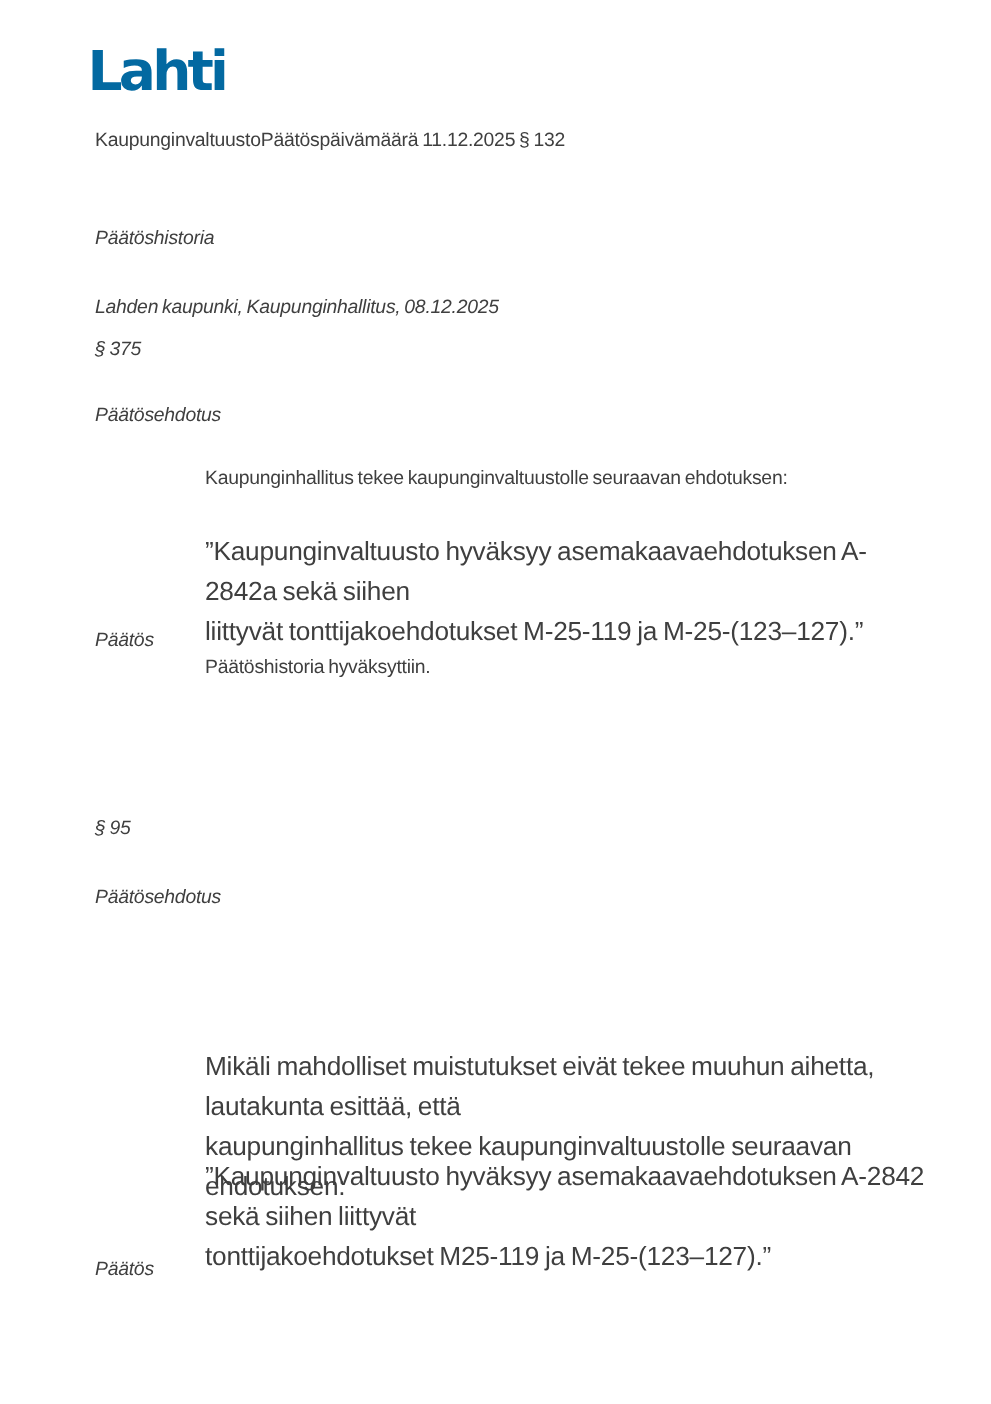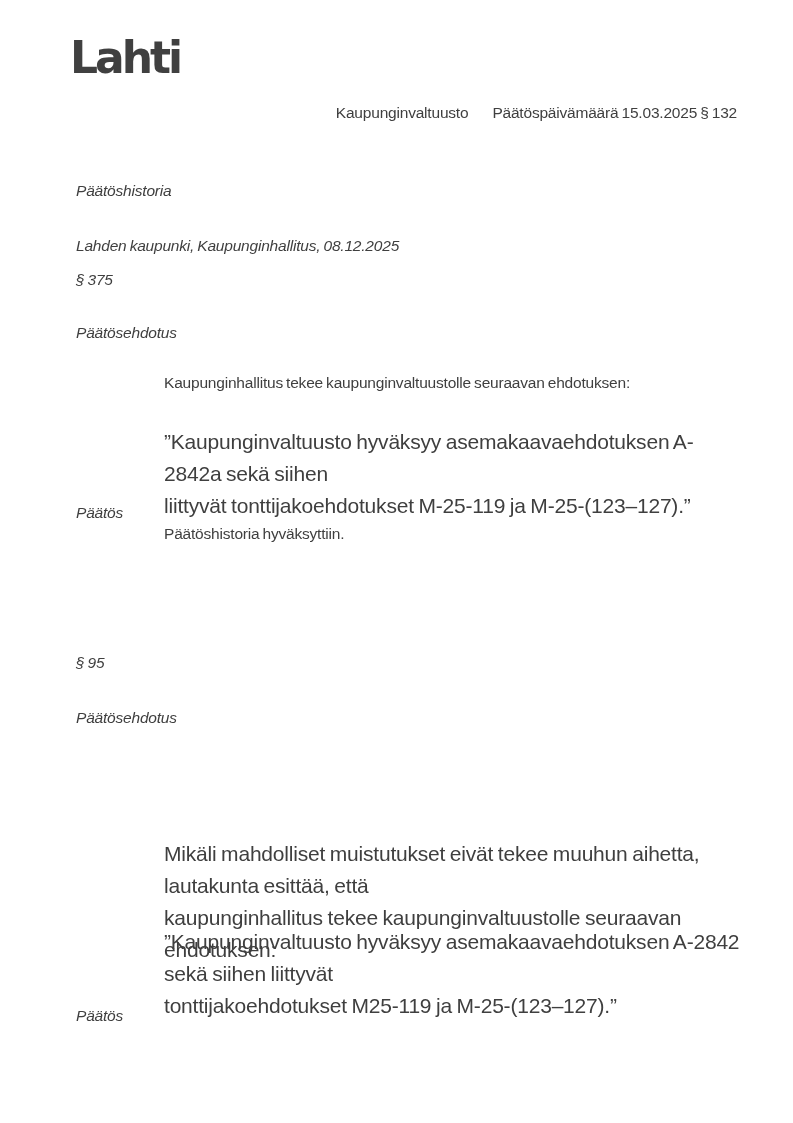--- a/index.html
+++ b/index.html
@@ -19,35 +19,34 @@
     background: #ffffff;
   }
   .logo {
     position: absolute;
     left: 70px;
     top: 36px;
     font-family: "DejaVu Sans", sans-serif;
     font-weight: 700;
     font-size: 44px;
     letter-spacing: -3px;
-    color: #404040;
+    color: #0369a1;
     line-height: 1;
   }
   .header-row {
     position: absolute;
     left: 76px;
     right: 56px;
     top: 103px;
     display: flex;
-    justify-content: flex-end;
+    justify-content: flex-start;
     font-size: 15.5px;
     letter-spacing: -0.2px;
     word-spacing: -1px;
     line-height: 20px;
-    gap: 24px;
   }
   .txt {
     position: absolute;
     font-size: 15.5px;
     letter-spacing: -0.2px;
     word-spacing: -1px;
     line-height: 20px;
     white-space: nowrap;
   }
   .label { left: 76px; font-style: italic; }
@@ -65,21 +64,21 @@
 </style>
 </head>
 <body>
 
 <div class="page">
 
   <div class="logo">Lahti</div>
 
   <div class="header-row">
     <span>Kaupunginvaltuusto</span>
-    <span>Päätöspäivämäärä 15.03.2025 § 132</span>
+    <span>Päätöspäivämäärä 11.12.2025 § 132</span>
   </div>
 
   <div class="txt label" style="top:181px">Päätöshistoria</div>
 
   <div class="txt label" style="top:236px">Lahden kaupunki, Kaupunginhallitus, 08.12.2025</div>
   <div class="txt label" style="top:270px">§ 375</div>
   <div class="txt label" style="top:323px">Päätösehdotus</div>
   <div class="txt body-col" style="top:373px">Kaupunginhallitus tekee kaupunginvaltuustolle seuraavan ehdotuksen:</div>
   <div class="para" style="top:426px">”Kaupunginvaltuusto hyväksyy asemakaavaehdotuksen A-2842a sekä siihen
 liittyvät tonttijakoehdotukset M-25-119 ja M-25-(123–127).”</div>

